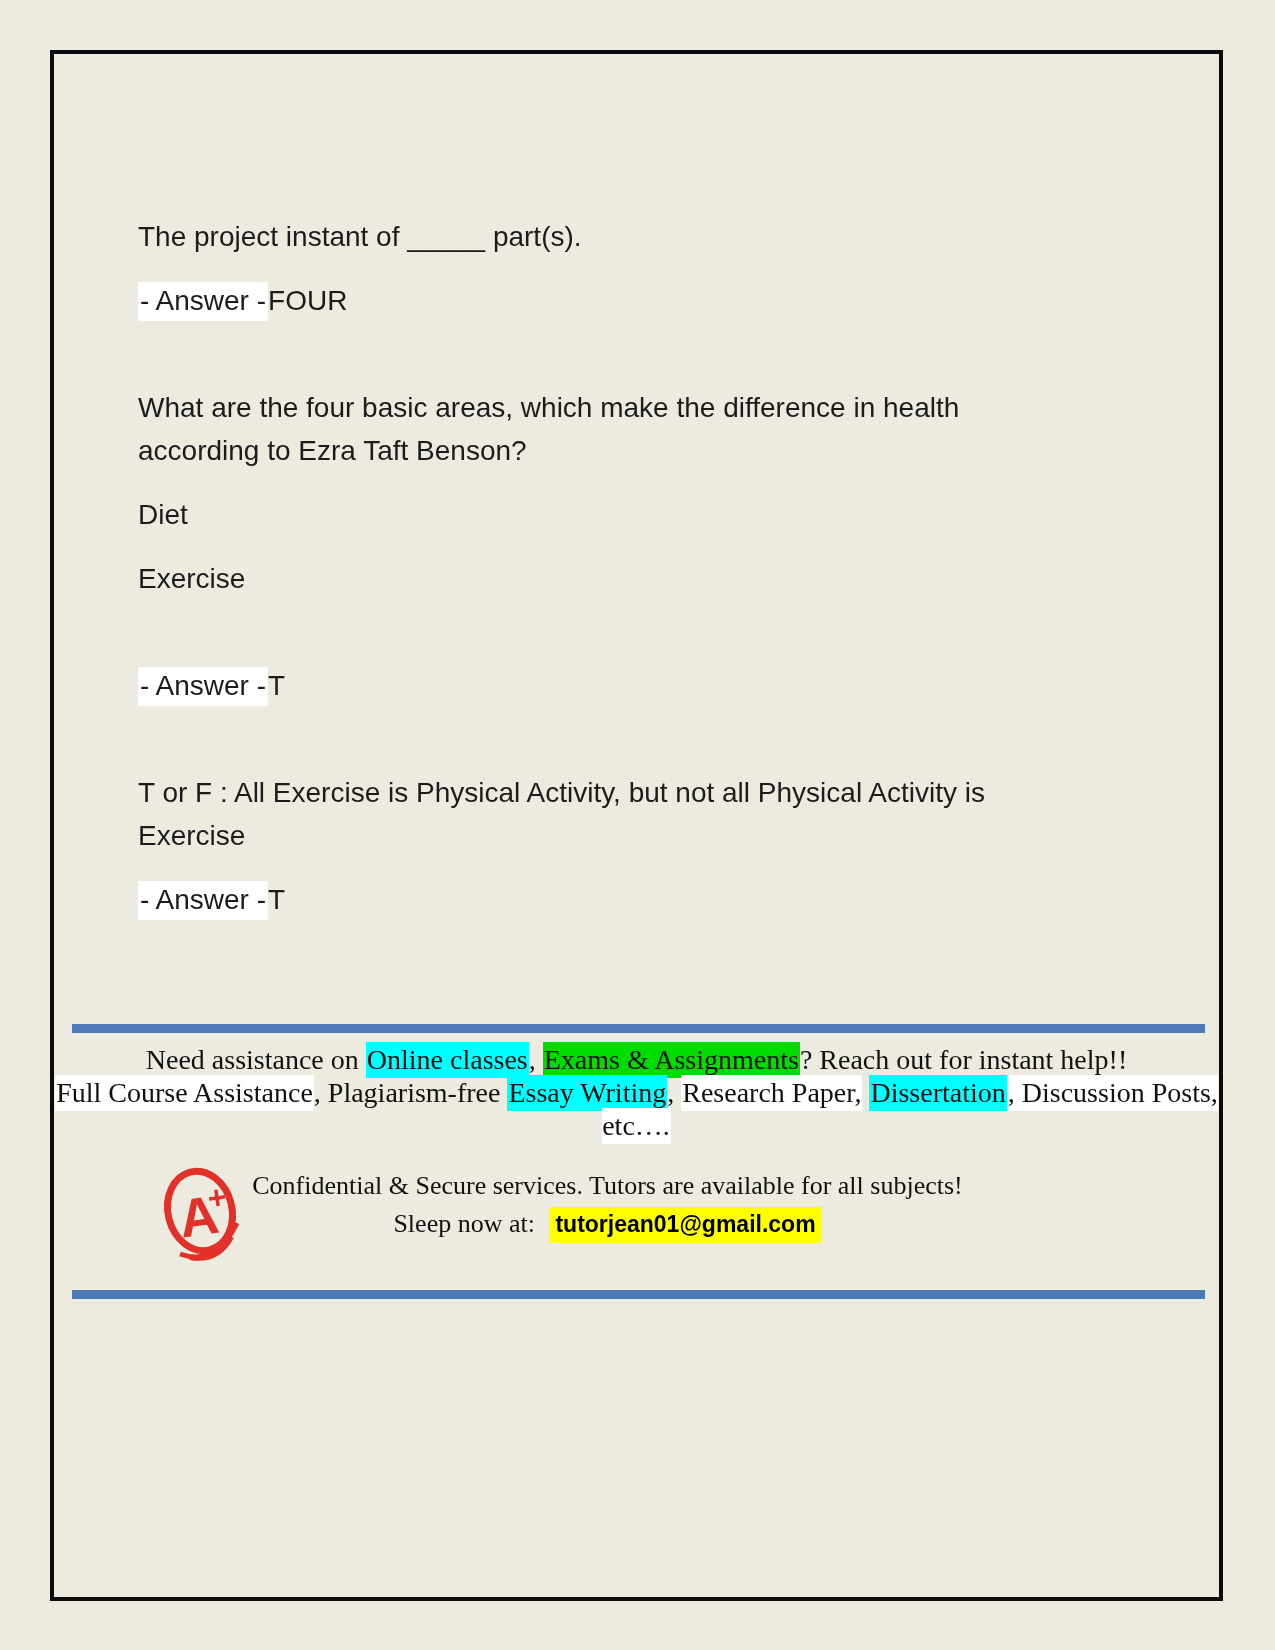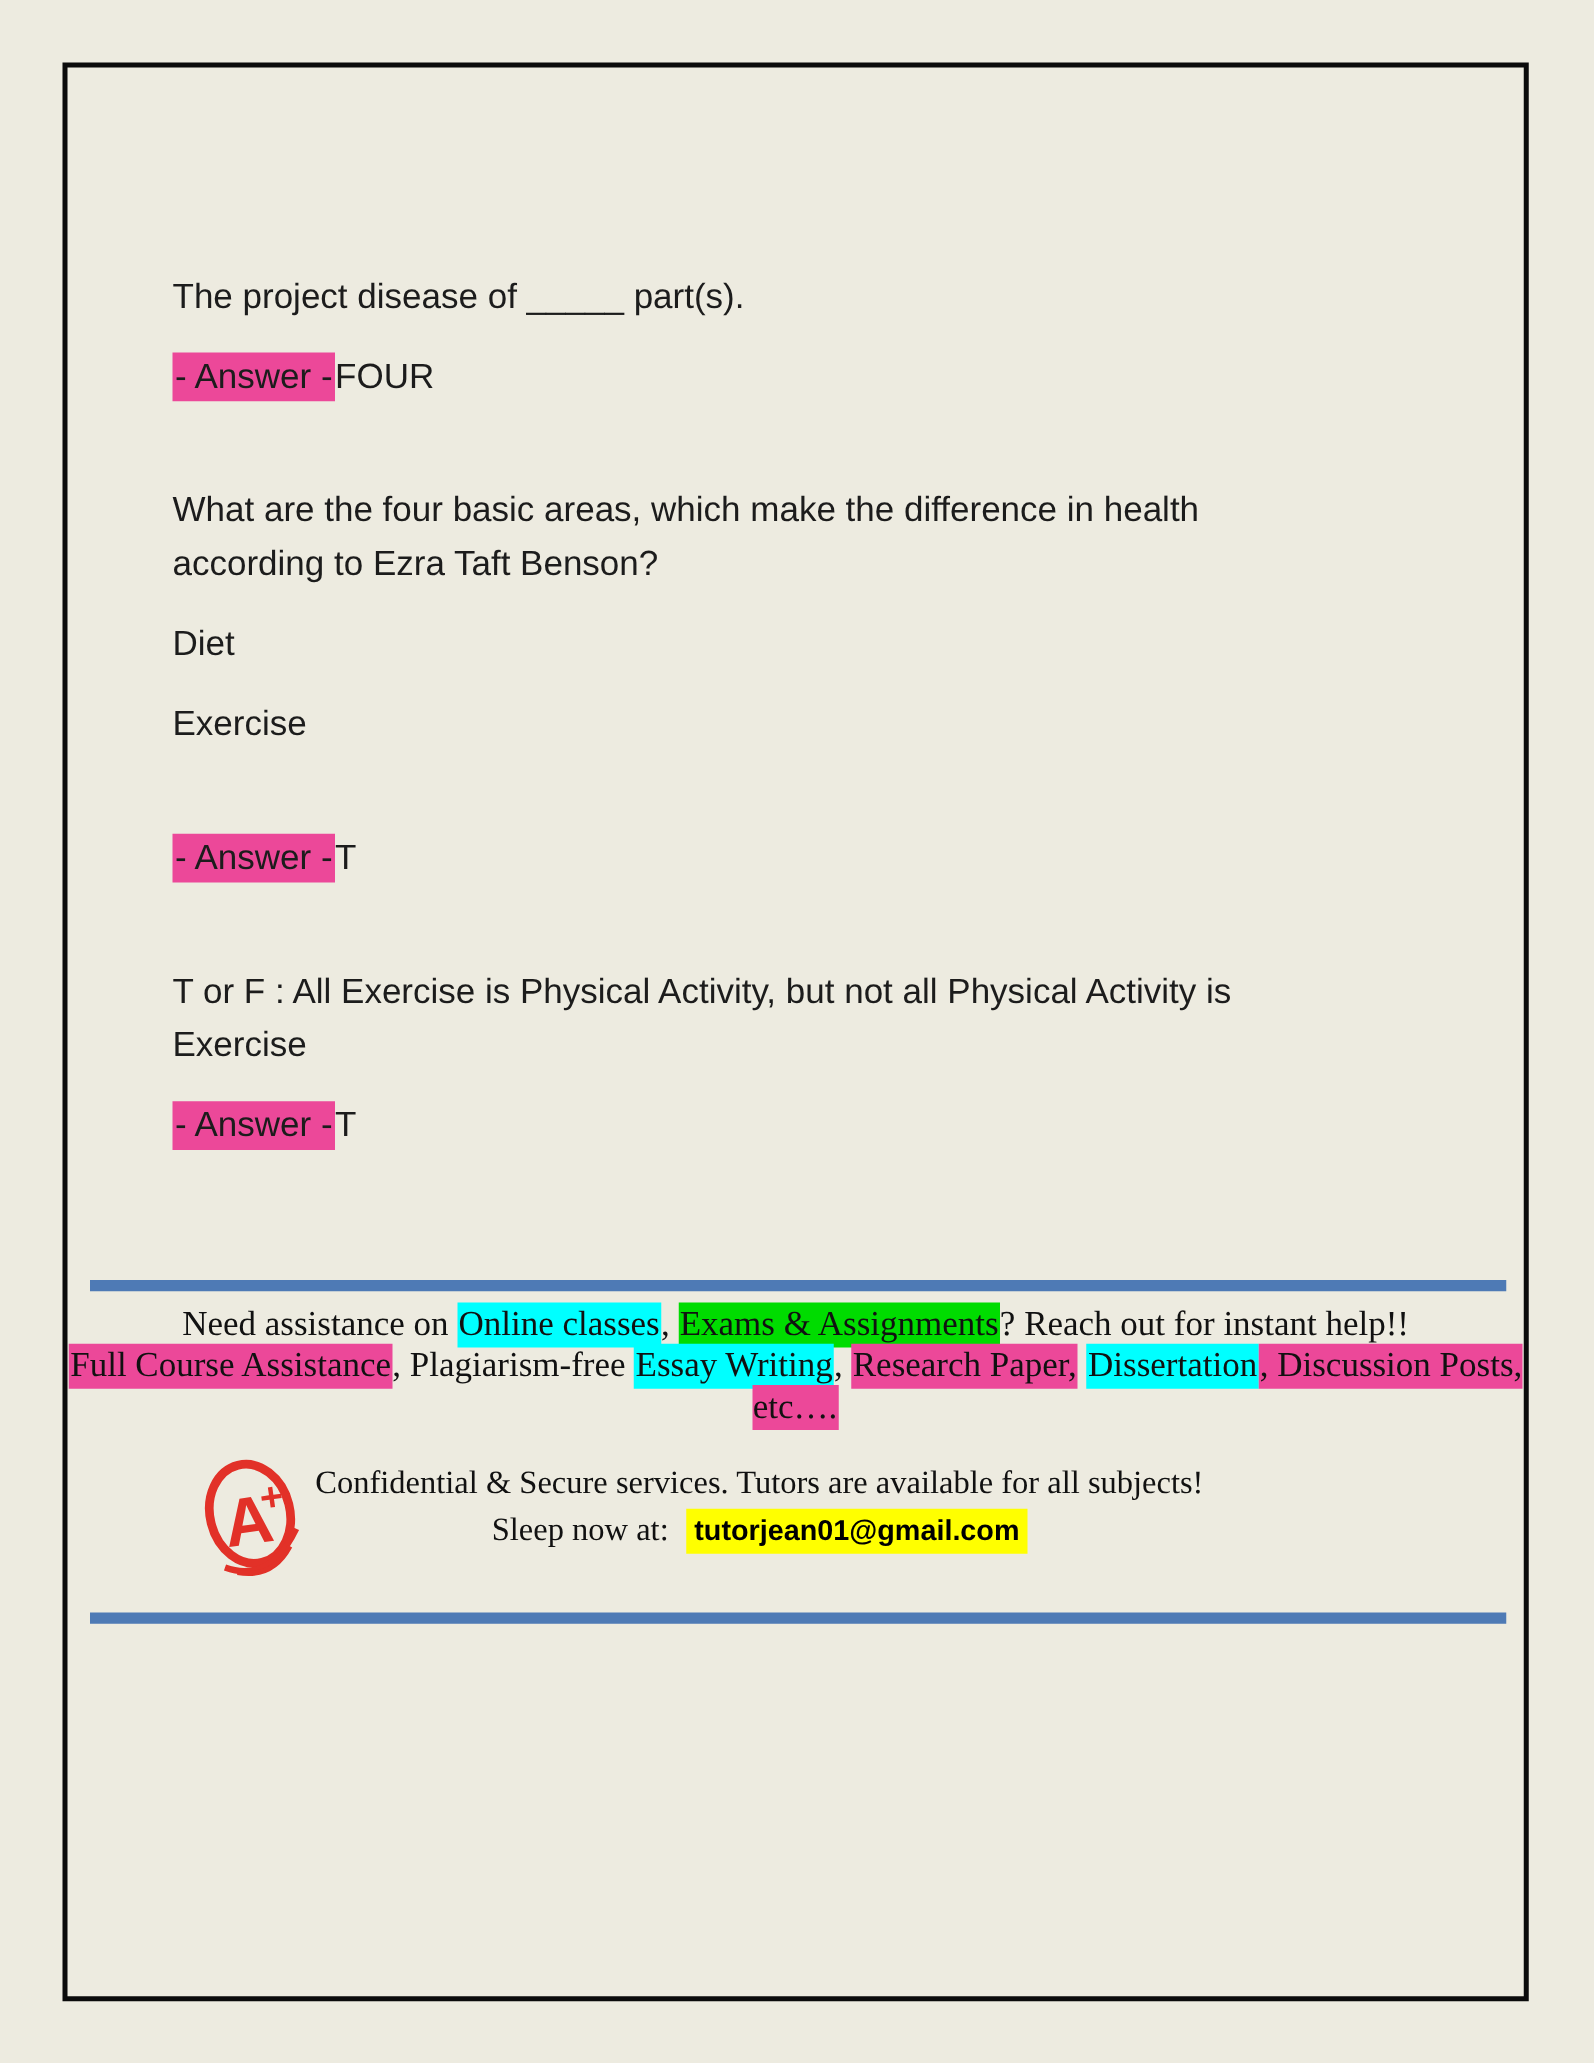--- a/index.html
+++ b/index.html
@@ -22,21 +22,21 @@
   
   .content {
     padding: 161px 90px 0 84px;
     font-size: 28px;
     line-height: 43px;
   }
   .line { margin: 0 0 21px 0; white-space: pre-line; }
   .qa-block { margin: 0; }
   .qa-block + .qa-block { margin-top: 64px; }
 
-  .hl-yellow { background: #ec4899; }
+  .hl-yellow { background: #ffffff; }
   .hl-cyan   { background: #00ffff; }
   .hl-green  { background: #00dc00; }
 
   .answer-line .hl-yellow { padding: 3px 2px 5px 2px; }
 
   
   .divider {
     height: 9px;
     background: #4e7ab5;
     margin-left: 18px;
@@ -87,21 +87,21 @@
   }
 </style>
 </head>
 <body>
 
 <div class="page">
   <div class="page-border">
 
     <main class="content">
   <section class="qa-block">
-    <p class="line">The project disease of _____ part(s).</p>
+    <p class="line">The project instant of _____ part(s).</p>
     <p class="line answer-line"><span class="hl-yellow">- Answer -</span><span>FOUR</span></p>
 
   </section>
 
   <section class="qa-block">
     <p class="line">What are the four basic areas, which make the difference in health
 according to Ezra Taft Benson?</p>
     <p class="line">Diet</p>
           <p class="line">Exercise</p>
   </section>

